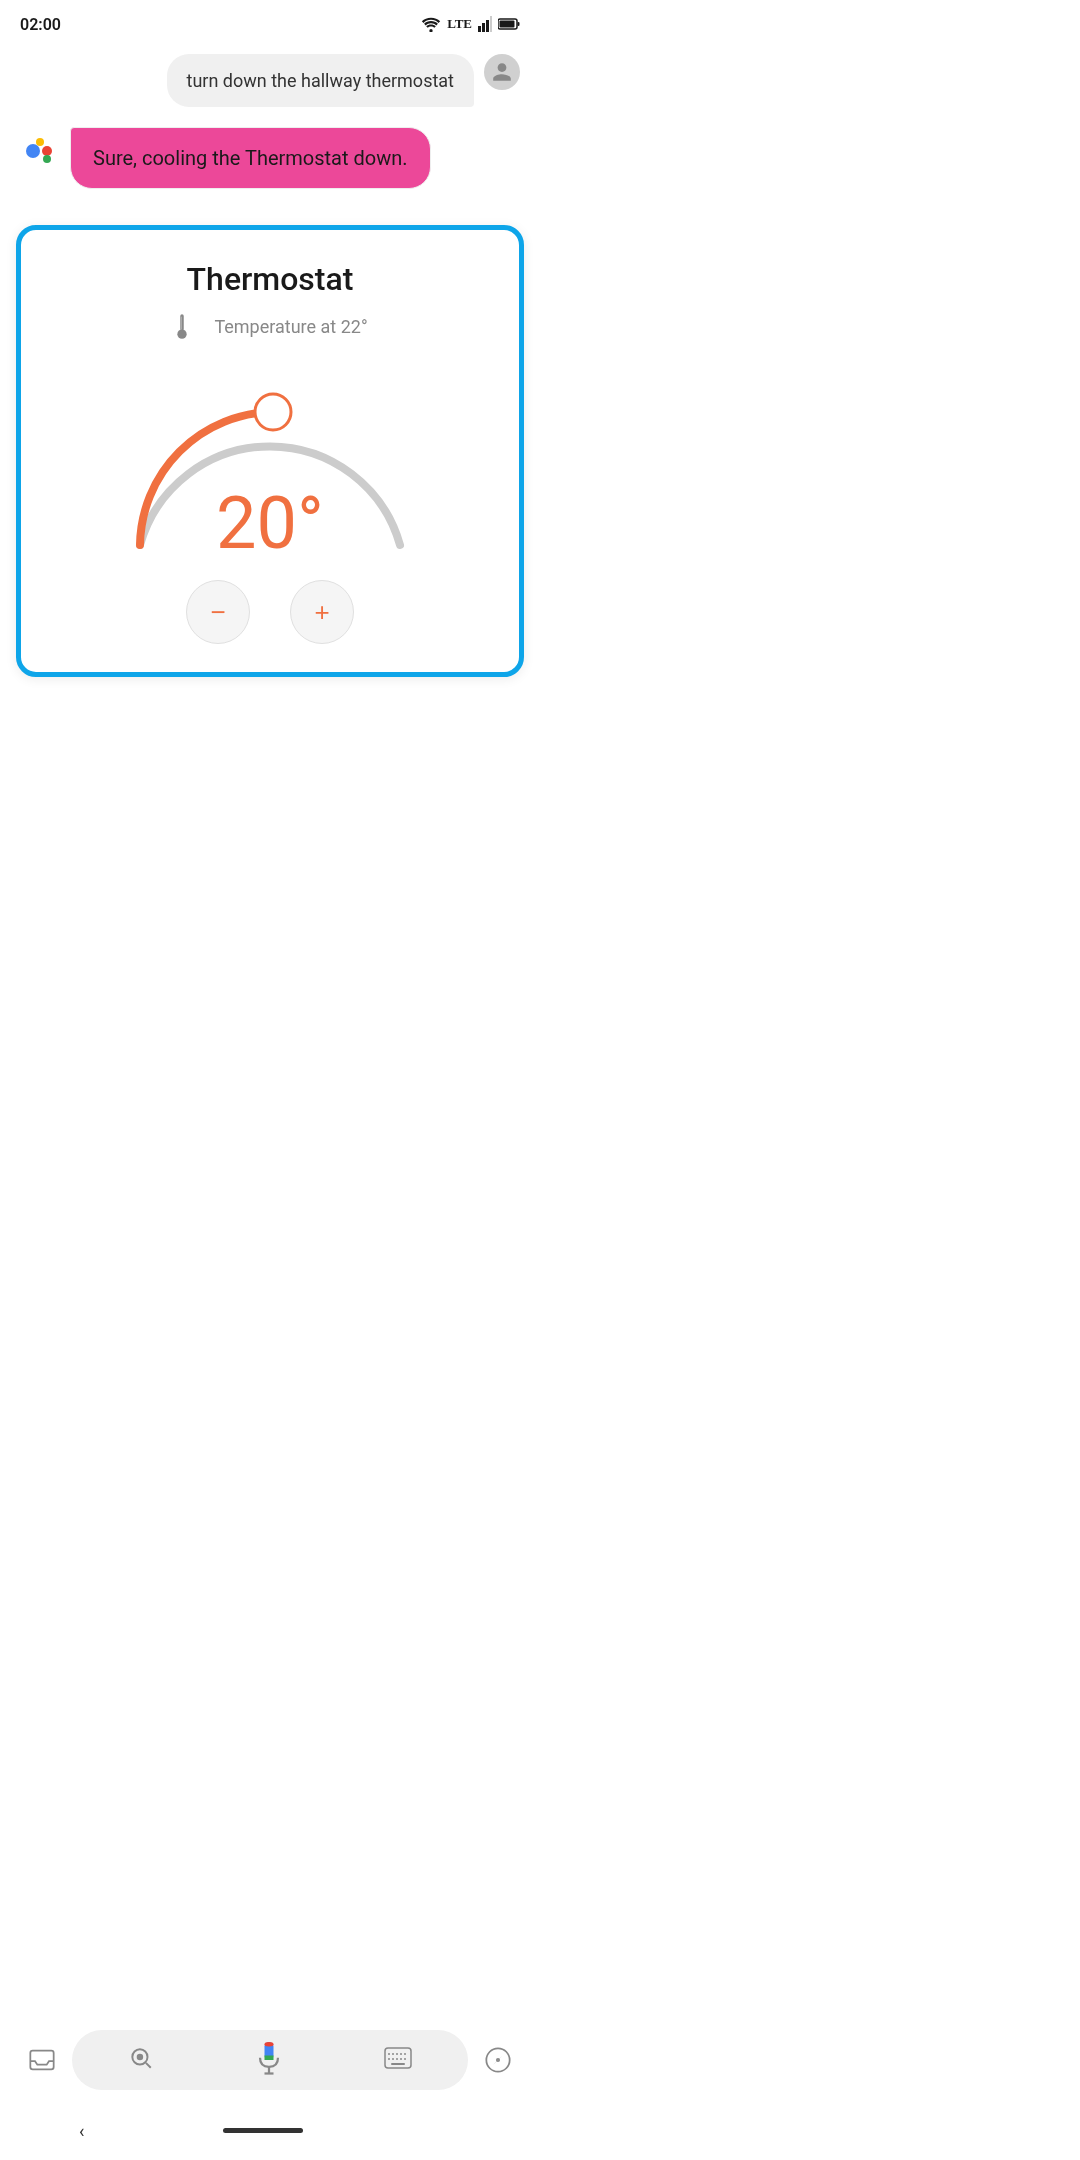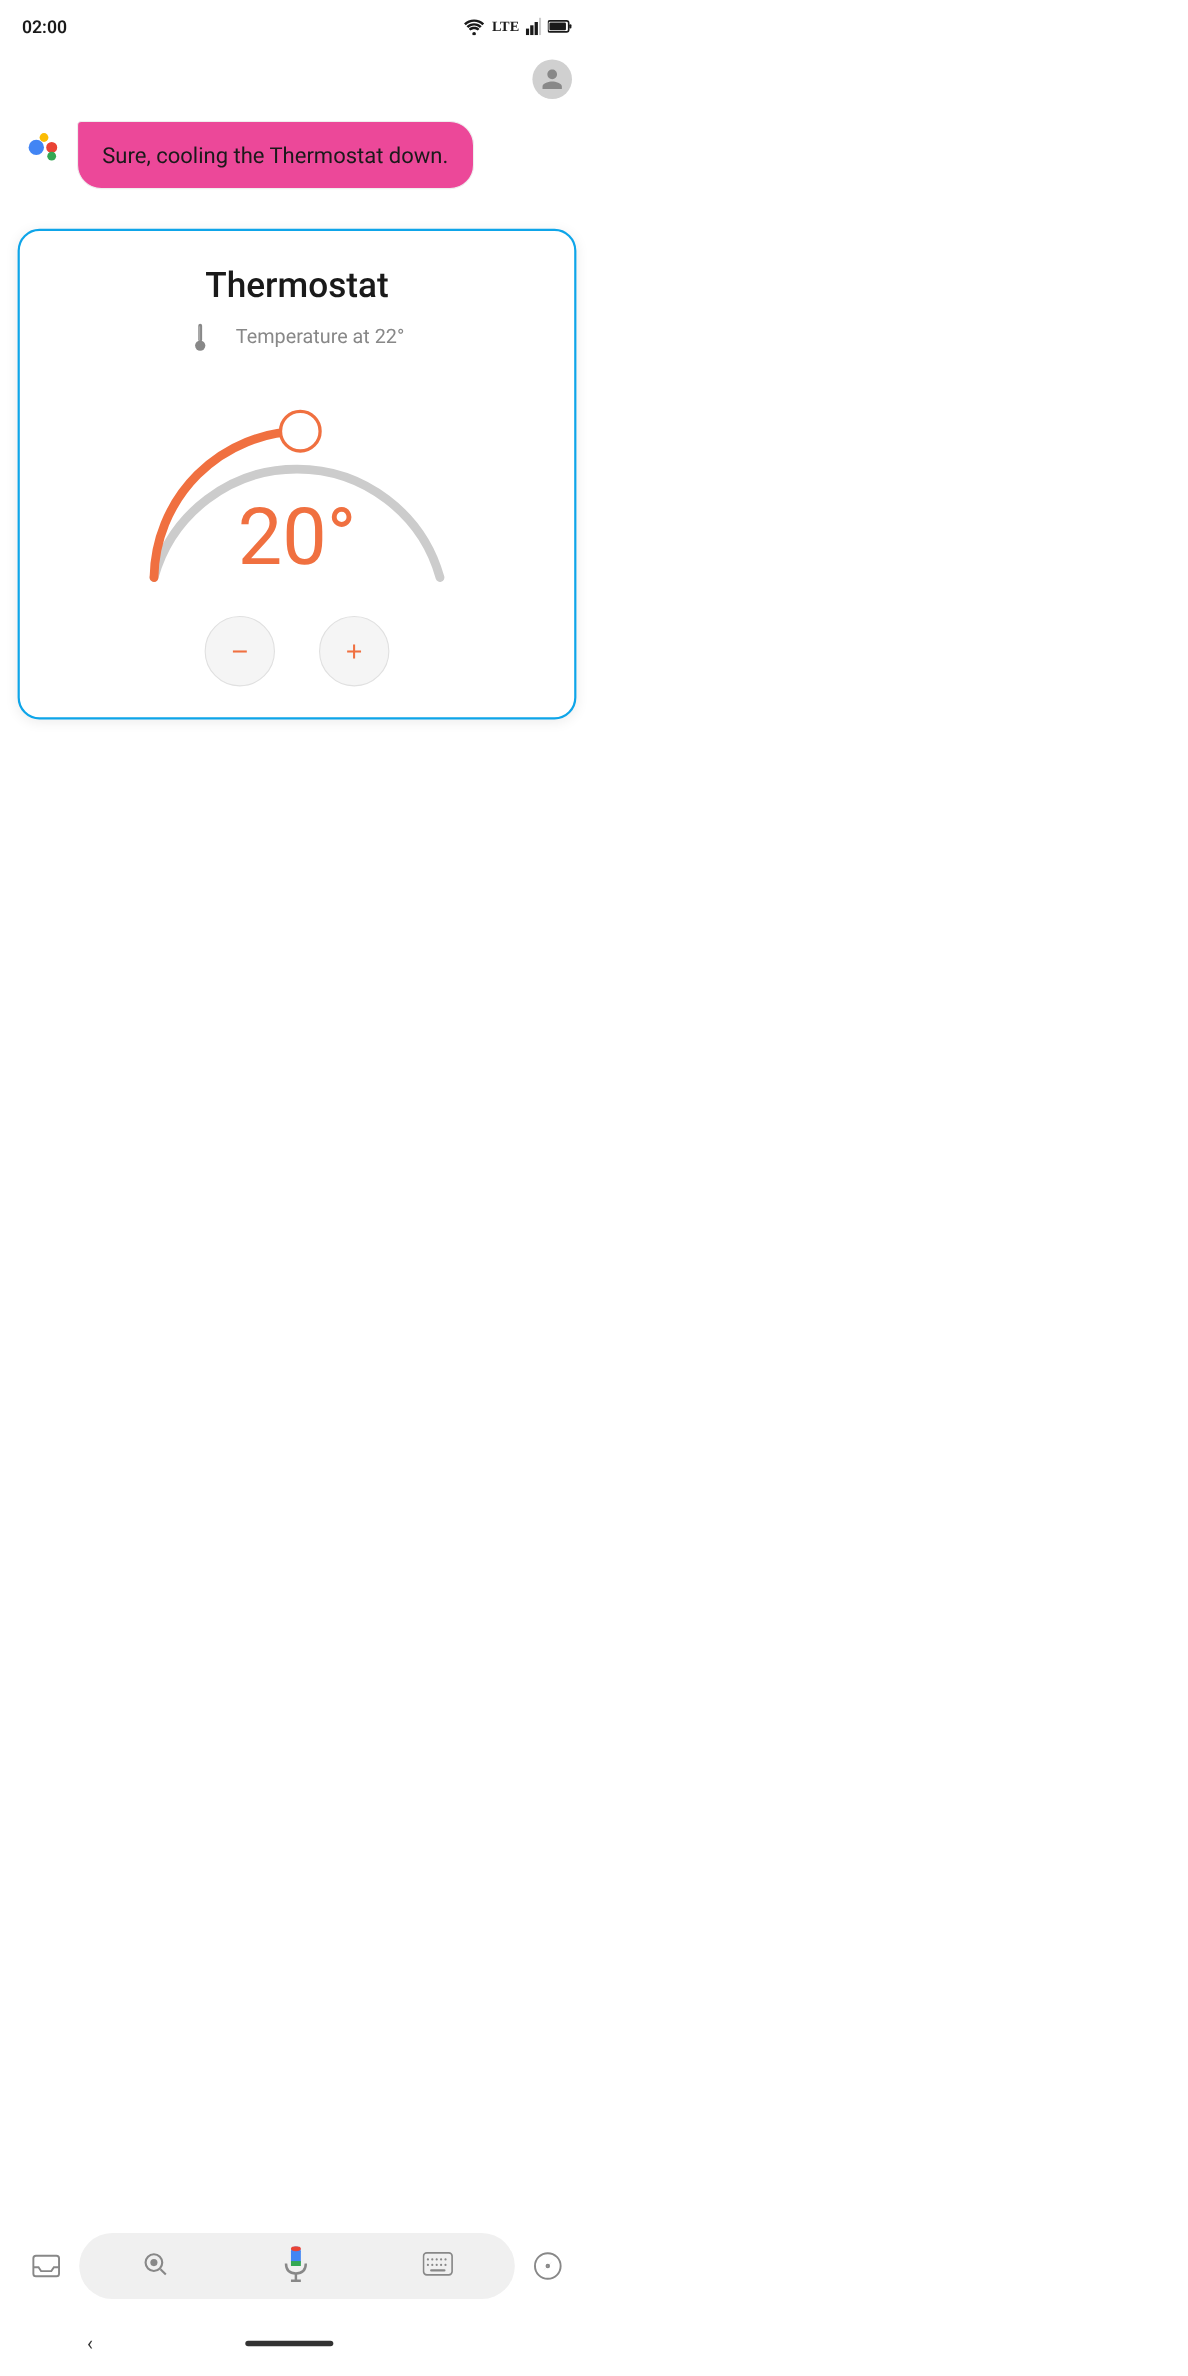--- a/index.html
+++ b/index.html
@@ -92,21 +92,21 @@
       color: #1a1a1a;
       line-height: 1.4;
       border: 1px solid #eeeeee;
     }
 
     
     .thermostat-card {
       margin: 0 16px;
       background: #ffffff;
       border-radius: 20px;
-      border: 2px solid #0ea5e9;
+      border: 5px solid #0ea5e9;
       padding: 30px 20px 28px 20px;
       box-shadow: 0 2px 12px rgba(0,0,0,0.08);
     }
     .thermostat-title {
       text-align: center;
       font-size: 32px;
       font-weight: 500;
       color: #1a1a1a;
       margin-bottom: 14px;
     }
@@ -129,21 +129,21 @@
       height: 200px;
       margin: 0 auto 10px auto;
     }
     .dial-container svg {
       position: absolute;
       top: 0;
       left: 0;
     }
     .temp-display {
       position: absolute;
-      bottom: 15px;
+      bottom: 0px;
       left: 50%;
       transform: translateX(-50%);
       font-size: 72px;
       font-weight: 400;
       color: #F07040;
       line-height: 1;
     }
 
     
     .controls-row {
@@ -261,20 +261,23 @@
       <rect x="0" y="1" width="19" height="10" rx="2" ry="2" fill="none" stroke="#1a1a1a" stroke-width="1.5"></rect>
       <rect x="19.5" y="4" width="2" height="4" rx="1" fill="#1a1a1a"></rect>
       <rect x="1.5" y="2.5" width="15" height="7" rx="1" fill="#1a1a1a"></rect>
     </svg>
   </div>
 </div>
 
 <div class="chat-area">
 
   <div class="user-bubble-row">
+    <div class="user-bubble">
+      <span>turn down the hallway thermostat</span>
+    </div>
     <div class="user-avatar">
       <svg viewBox="0 0 24 24" fill="#888888">
         <path d="M12 12c2.7 0 4.8-2.1 4.8-4.8S14.7 2.4 12 2.4 7.2 4.5 7.2 7.2 9.3 12 12 12zm0 2.4c-3.2 0-9.6 1.6-9.6 4.8v2.4h19.2v-2.4c0-3.2-6.4-4.8-9.6-4.8z"></path>
       </svg>
     </div>
   </div>
 
   <div class="assistant-row">
 
     <svg class="google-dots" viewBox="0 0 40 40">

